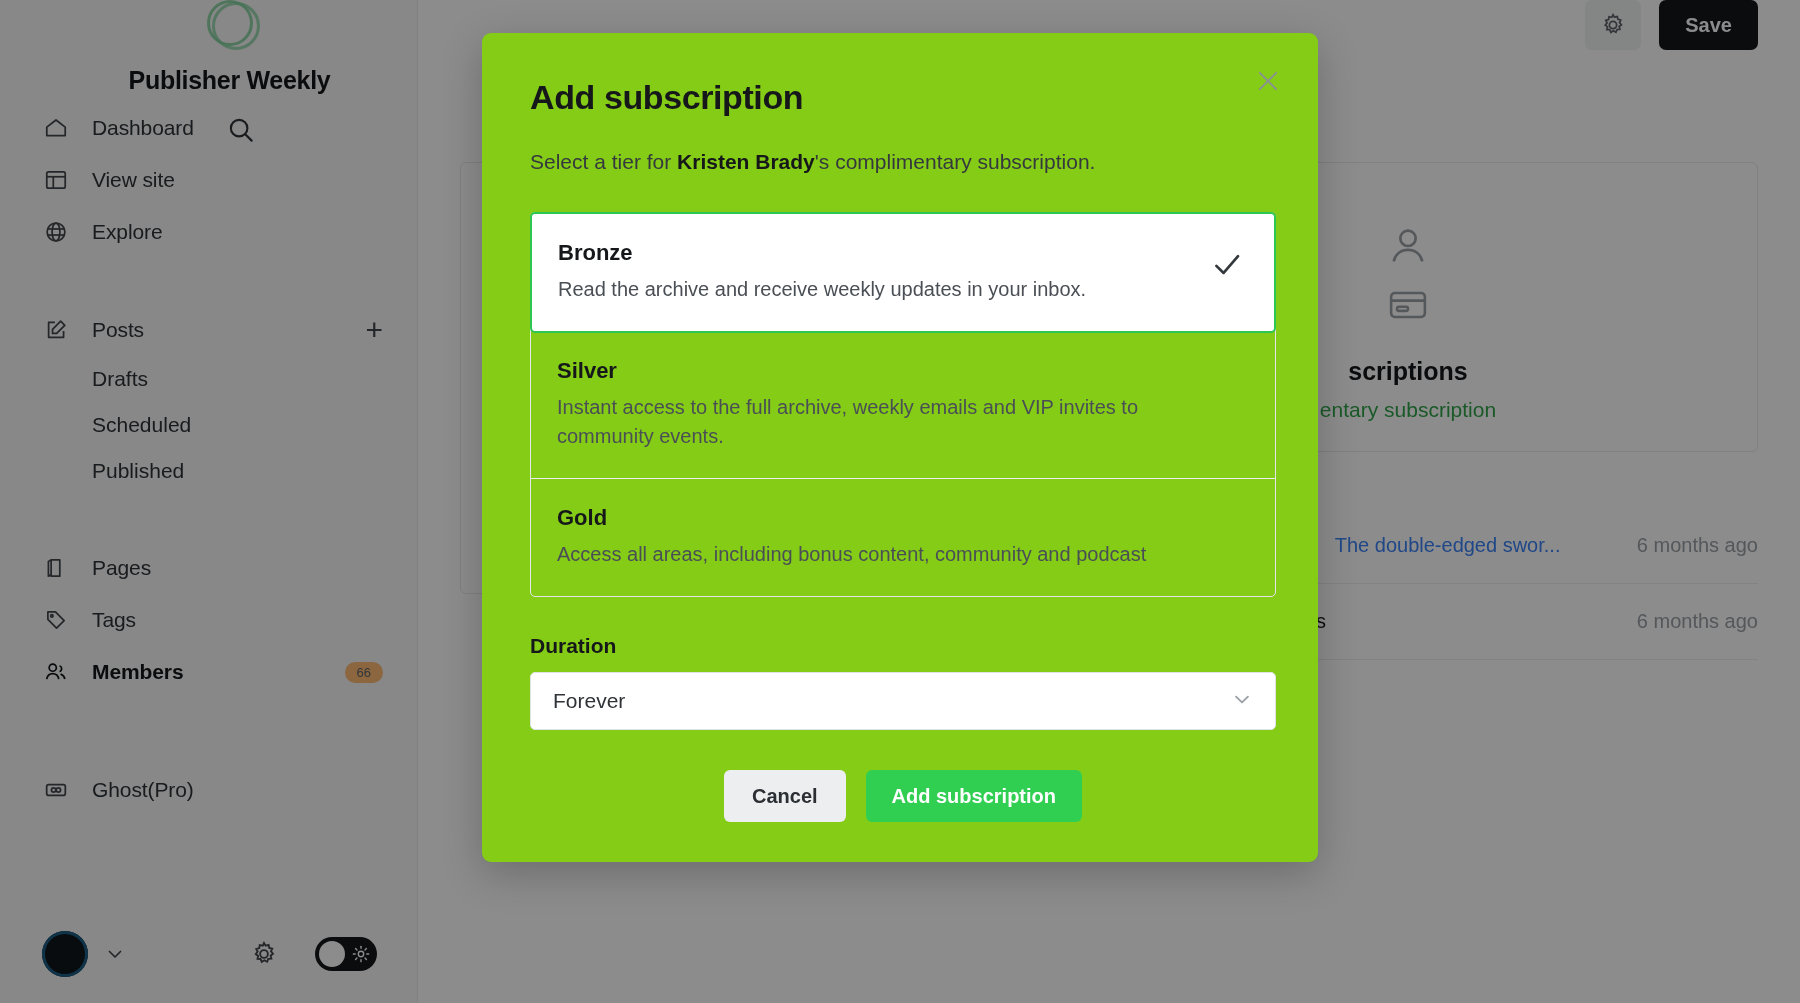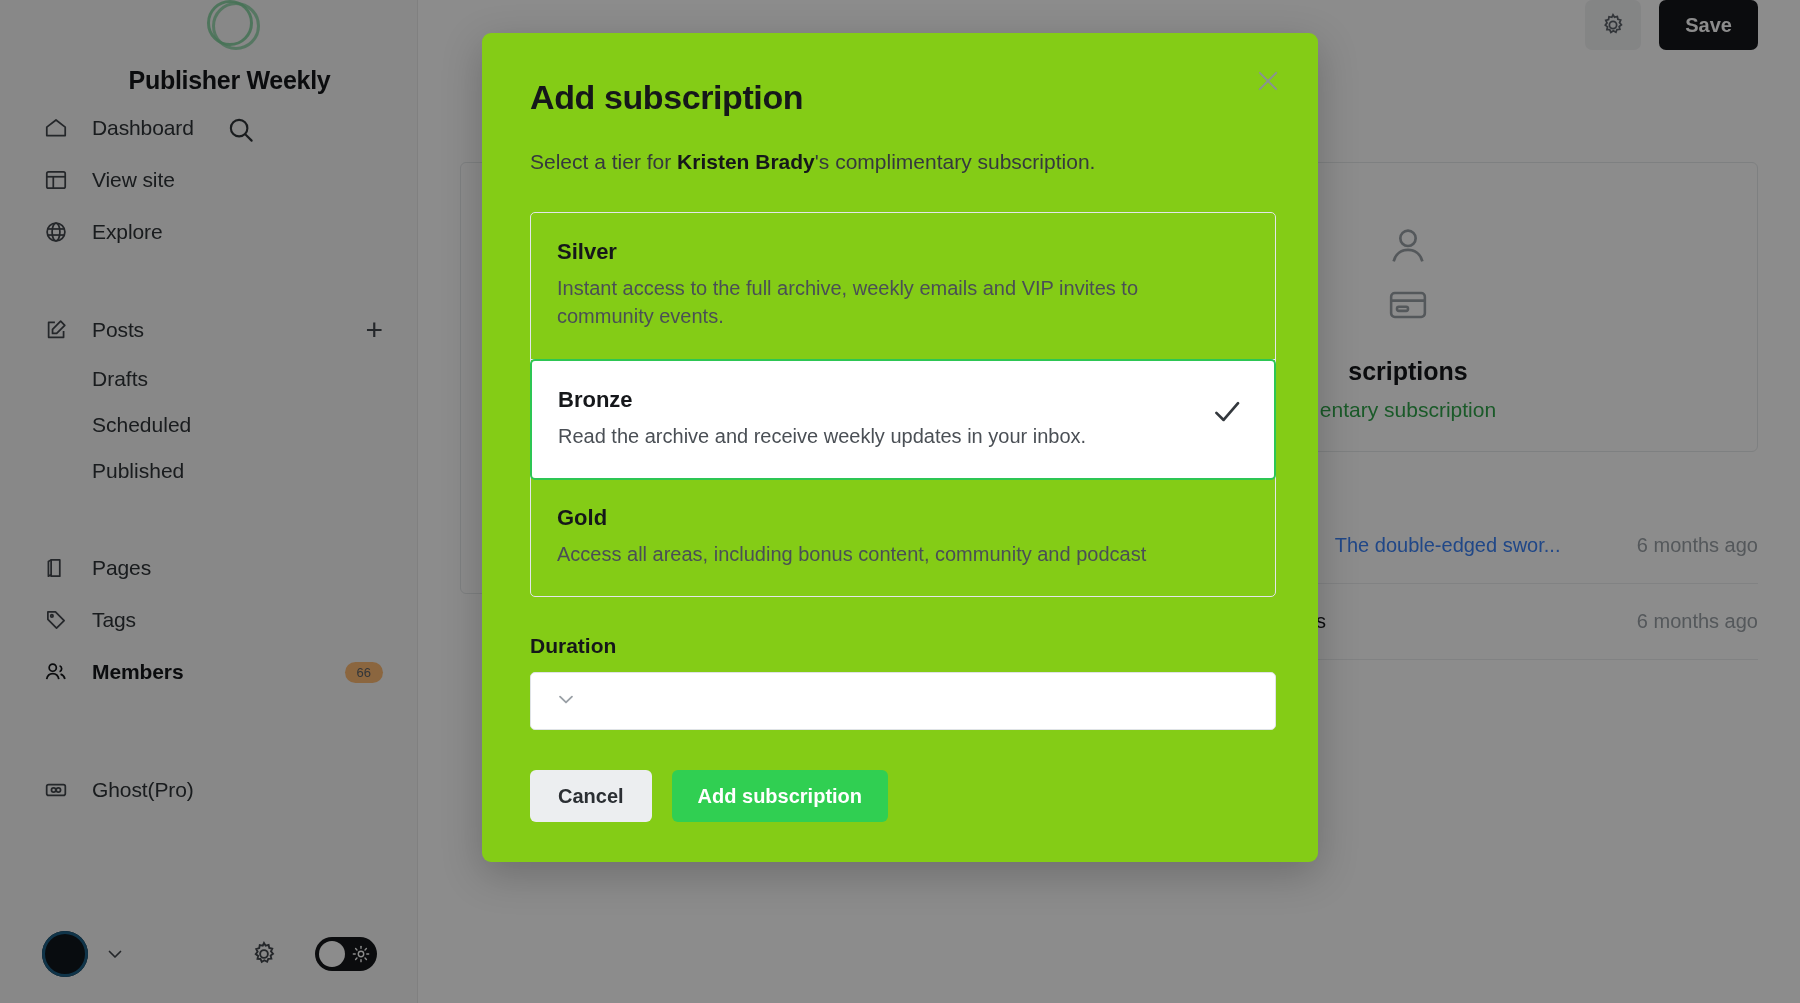--- a/index.html
+++ b/index.html
@@ -248,21 +248,21 @@
     margin-top: 14px;
     height: 58px; border: 1px solid #dfe3e6; border-radius: 5px;
     display: flex; align-items: center;
     padding: 0 20px 0 22px;
     cursor: pointer;
     background: #fff;
   }
   .select-value { font-size: 21px; color: #2f3337; flex: 1 1 auto; }
 
   .modal-actions {
-    margin-top: 40px; display: flex; justify-content: flex-start; gap: 20px;
+    margin-top: 40px; display: flex; justify-content: center; gap: 20px;
   }
   .btn {
     border: none; border-radius: 6px; height: 52px;
     font-size: 20px; font-weight: bold; cursor: pointer;
     font-family: "Liberation Sans", sans-serif;
     padding: 0 28px;
   }
   .btn-cancel { background: #eceef0; color: #2b2f33; }
   .btn-primary { background: #30cf52; color: #ffffff; padding: 0 26px; }
 </style>
@@ -513,51 +513,52 @@
       </svg>
     </div>
 
     <h1 class="modal-title">Add subscription</h1>
 
     <p class="modal-sub">
       <span>Select a tier for </span><b>Kristen Brady</b><span>'s complimentary subscription.</span>
     </p>
 
     <div class="tier-list">
+      <div class="tier selected">
+        <div class="body">
+          <div class="tier-name">Bronze</div>
+          <div class="tier-desc">Read the archive and receive weekly updates in your inbox.</div>
+        </div>
+        <div class="tier-check">
+          <svg width="34" height="34" viewBox="0 0 24 24" fill="none" stroke="#33383d" stroke-width="1.9" stroke-linecap="round" stroke-linejoin="round">
+            <polyline points="4.5,12.6 9.6,17.6 19.8,5.8"></polyline>
+          </svg>
+        </div>
+      </div>
+
       <div class="tier">
         <div class="body">
           <div class="tier-name">Silver</div>
           <div class="tier-desc">Instant access to the full archive, weekly emails and VIP invites to community events.</div>
         </div>
         <div class="tier-check"></div>
       </div>
 
-      <div class="tier selected">
-        <div class="body">
-          <div class="tier-name">Bronze</div>
-          <div class="tier-desc">Read the archive and receive weekly updates in your inbox.</div>
-        </div>
-        <div class="tier-check">
-          <svg width="34" height="34" viewBox="0 0 24 24" fill="none" stroke="#33383d" stroke-width="1.9" stroke-linecap="round" stroke-linejoin="round">
-            <polyline points="4.5,12.6 9.6,17.6 19.8,5.8"></polyline>
-          </svg>
-        </div>
-      </div>
-
       <div class="tier">
         <div class="body">
           <div class="tier-name">Gold</div>
           <div class="tier-desc">Access all areas, including bonus content, community and podcast</div>
         </div>
         <div class="tier-check"></div>
       </div>
     </div>
 
     <div class="field-label">Duration</div>
     <div class="select-box">
+      <span class="select-value">Forever</span>
       <span>
         <svg width="26" height="26" viewBox="0 0 24 24" fill="none" stroke="#9aa0a6" stroke-width="1.7" stroke-linecap="round" stroke-linejoin="round">
           <polyline points="6.5,9.8 12,15.2 17.5,9.8"></polyline>
         </svg>
       </span>
     </div>
 
     <div class="modal-actions">
       <button class="btn btn-cancel">Cancel</button>
       <button class="btn btn-primary">Add subscription</button>

